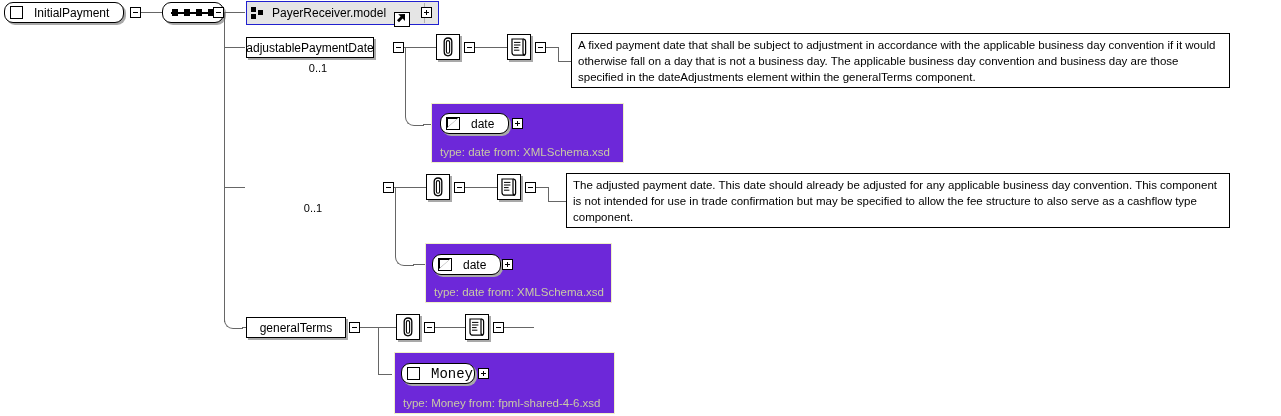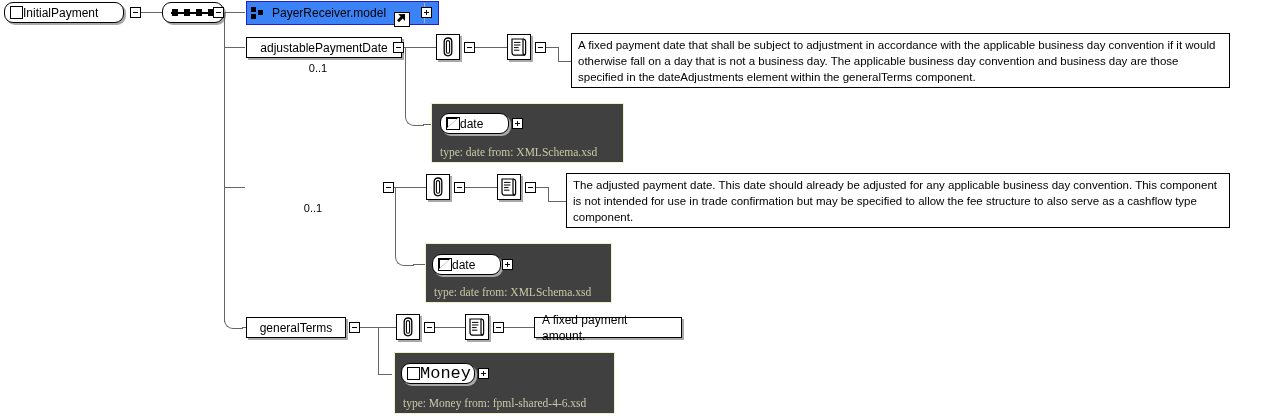--- a/index.html
+++ b/index.html
@@ -20,26 +20,26 @@
   .togg{position:absolute;width:11px;height:11px;box-sizing:border-box;
         border:1px solid #000;background:#fff;}
   .togg::before{content:"";position:absolute;left:2px;top:4px;width:5px;height:1px;background:#000;}
   .togg.plus::after{content:"";position:absolute;left:4px;top:2px;width:1px;height:5px;background:#000;}
 
   
   .capsule{
     position:absolute;box-sizing:border-box;
     border:1px solid #000;background:#ffffff;
     border-radius:9px/9px;
-    display:flex;align-items:center;gap:0;
+    display:flex;align-items:center;gap:11px;
     padding:0 9px 0 5px;height:21px;
     box-shadow:2px 2px 0 #a9a9a9;
   }
   .capsule .cap-label{font-size:12px;line-height:12px;white-space:nowrap;}
-  .capsule.mono .cap-label{font-family:"Liberation Mono","DejaVu Sans Mono",monospace;font-size:17px;}
+  .capsule.mono .cap-label{font-family:"Liberation Mono","DejaVu Sans Mono",monospace;font-size:14px;}
 
   
   .sq-ico{width:11px;height:11px;border:1px solid #000;background:#fff;flex:none;}
   
   .tri-ico{width:12px;height:11px;border:1px solid #000;background:#fff;flex:none;position:relative;overflow:hidden;}
   .tri-ico::after{content:"";position:absolute;left:0;top:0;width:0;height:0;
                   border-left:11px solid #000;border-bottom:10px solid transparent;}
   .tri-ico::before{content:"";position:absolute;left:1px;top:1px;width:0;height:0;
                   border-left:9px solid #fff;border-bottom:8px solid transparent;z-index:2;}
 
@@ -68,29 +68,29 @@
   
   .docbox{
     position:absolute;box-sizing:border-box;border:1px solid #000;background:#fff;
     font-size:11.5px;line-height:16px;padding:3px 6px 4px 6px;color:#000;
   }
   .docbox.one-line{height:21px;display:flex;align-items:center;padding:0 7px;font-size:12px;
                    box-shadow:2px 2px 0 #a9a9a9;}
 
   
   .typepanel{
-    position:absolute;box-sizing:border-box;background:#404040;border:1px solid #f0f0c8;font-family:Liberation Serif, serif;
+    position:absolute;box-sizing:border-box;background:#6d28d9;border:1px solid #f0f0c8;
   }
   .typepanel .tlabel{
     position:absolute;left:8px;bottom:4px;font-size:11.5px;color:#c9c9a6;white-space:nowrap;
   }
 
   
   .groupref{
-    position:absolute;box-sizing:border-box;border:1px solid #2020cf;background:#3b82f6;
+    position:absolute;box-sizing:border-box;border:1px solid #2020cf;background:#e5e5e5;
     height:24px;display:flex;align-items:center;padding:0 4px;
   }
   .groupref .glabel{font-size:12px;white-space:nowrap;margin-left:8px;}
   .grp-ico{position:relative;width:13px;height:12px;flex:none;}
   .grp-ico i{position:absolute;background:#000;display:block;}
   .grp-ico i:nth-child(1){left:0;top:0;width:5px;height:5px;}
   .grp-ico i:nth-child(2){left:7px;top:3px;width:5px;height:5px;}
   .grp-ico i:nth-child(3){left:0;top:7px;width:5px;height:5px;}
   .arrow-badge{position:absolute;right:14px;bottom:-5px;width:14px;height:13px;
                border:1px solid #000;background:#fff;}
@@ -137,21 +137,21 @@
     <span class="glabel">PayerReceiver.model</span>
     <span class="gsep"></span>
   </div>
   <div class="togg plus" style="left:421px;top:7px;"></div>
   <div class="arrow-badge" style="left:394px;top:12px;">
     <svg width="12" height="11" viewBox="0 0 12 11">
       <path d="M10 1 L10 8 L7.6 5.6 L4 9.2 L2 7.2 L5.6 3.6 L3.2 1.2 Z" fill="#000"></path>
     </svg>
   </div>
 
-  <div class="rect" style="left:246px;top:37px;width:156px;">
+  <div class="rect" style="left:246px;top:37px;width:128px;">
     <span>adjustablePaymentDate</span>
   </div>
   <div class="card" style="left:246px;top:62px;width:144px;">0..1</div>
   <div class="togg" style="left:393px;top:42px;"></div>
 
   <div class="vline" style="left:405px;top:47px;height:68px;"></div>
   <div class="elbow" style="left:405px;top:107px;width:18px;height:18px;"></div>
   <div class="hline" style="left:423px;top:124px;width:14px;"></div>
 
   <div class="hline" style="left:404px;top:47px;width:32px;"></div>
@@ -251,21 +251,20 @@
   <div class="tile docicon" style="left:465px;top:314px;">
     <svg width="22" height="24" viewBox="0 0 22 24">
       <path d="M4 4 L15 4 L15 18 C15 19.4 16 20.2 17.2 20.2 L7 20.2 C5.2 20.2 4 19.1 4 17.4 Z" fill="#fff" stroke="#000" stroke-width="1.2"></path>
       <path d="M15 4 C16.6 4 17.6 5 17.6 6.6 L17.6 18 C17.6 19.3 16.6 20.2 15.4 20.2" fill="none" stroke="#000" stroke-width="1.2"></path>
       <path d="M6 7.4 L12.4 7.4 M6 10 L12.4 10 M6 12.6 L10.6 12.6 M6 15.2 L11.4 15.2" stroke="#000" stroke-width="1"></path>
     </svg>
   </div>
   <div class="togg" style="left:493px;top:322px;"></div>
   <div class="hline" style="left:504px;top:327px;width:30px;"></div>
 
-  <div class="docbox one-line" style="left:534px;top:317px;width:148px;">A fixed payment amount.</div>
 
   <div class="typepanel" style="left:394px;top:352px;width:221px;height:62px;">
     <span class="tlabel">type: Money from: fpml-shared-4-6.xsd</span>
   </div>
   <div class="capsule mono" style="left:401px;top:363px;width:74px;">
     <span class="sq-ico"></span>
     <span class="cap-label">Money</span>
   </div>
   <div class="togg plus" style="left:478px;top:368px;"></div>
 

